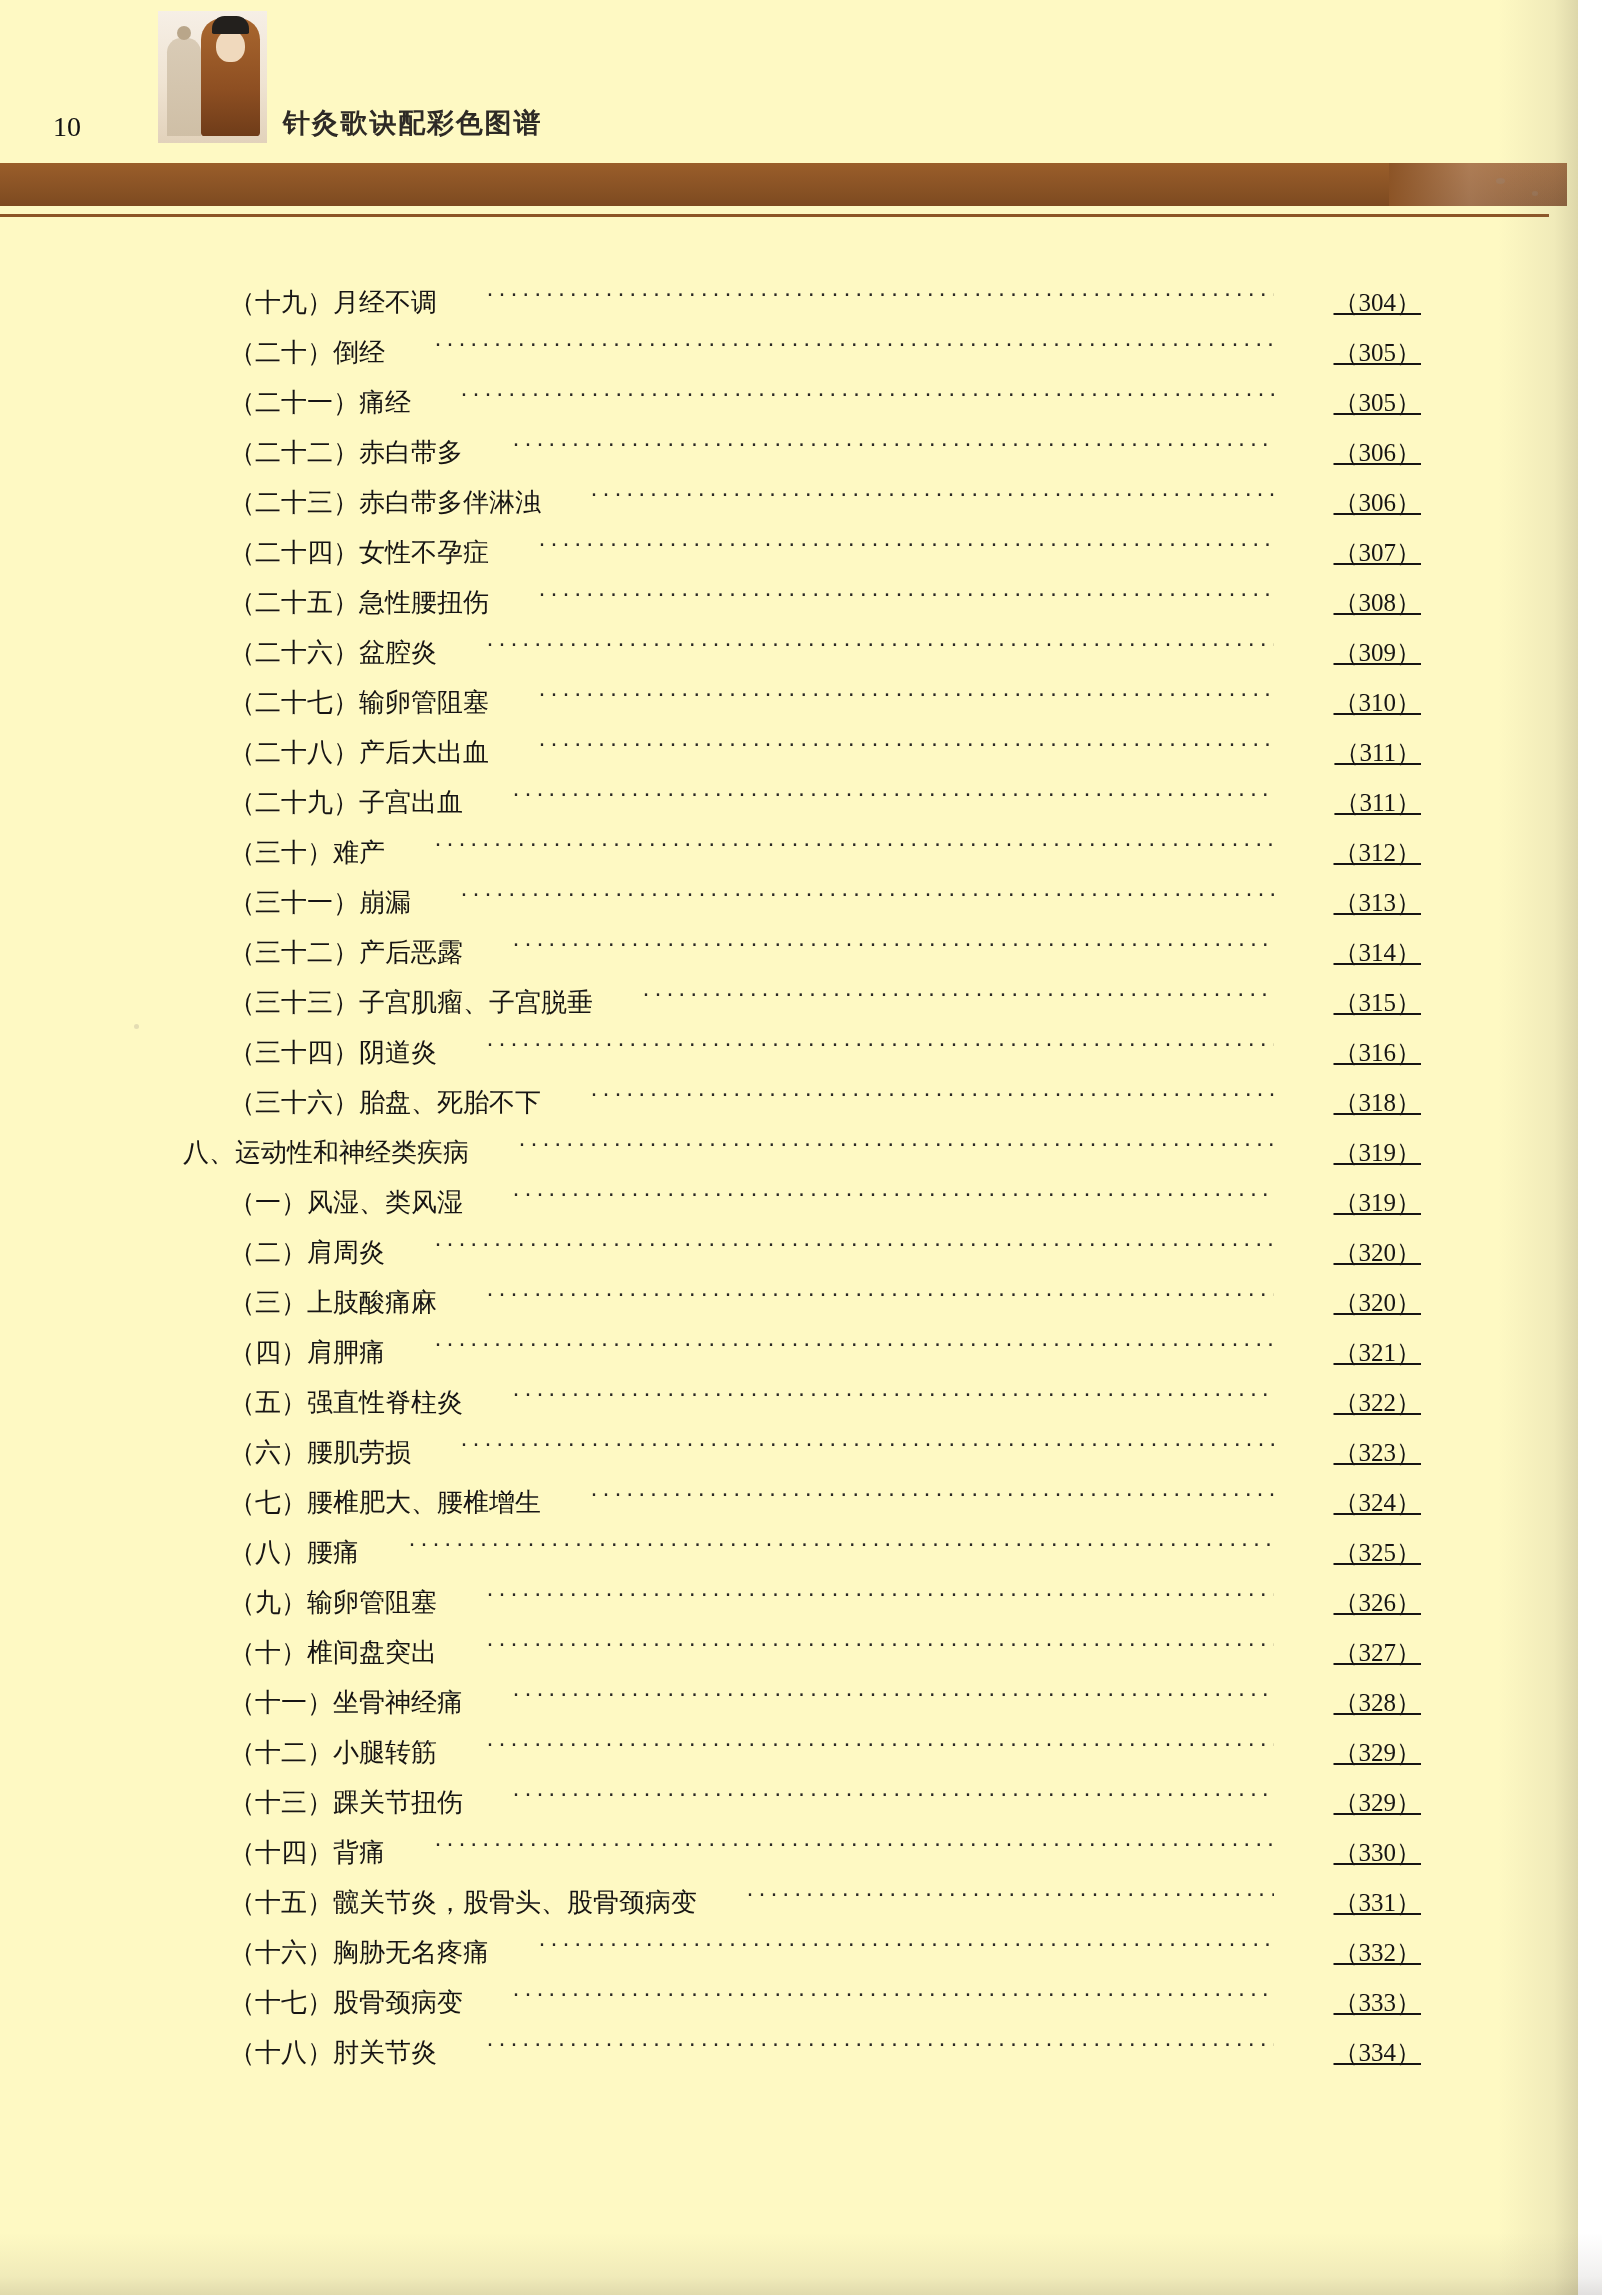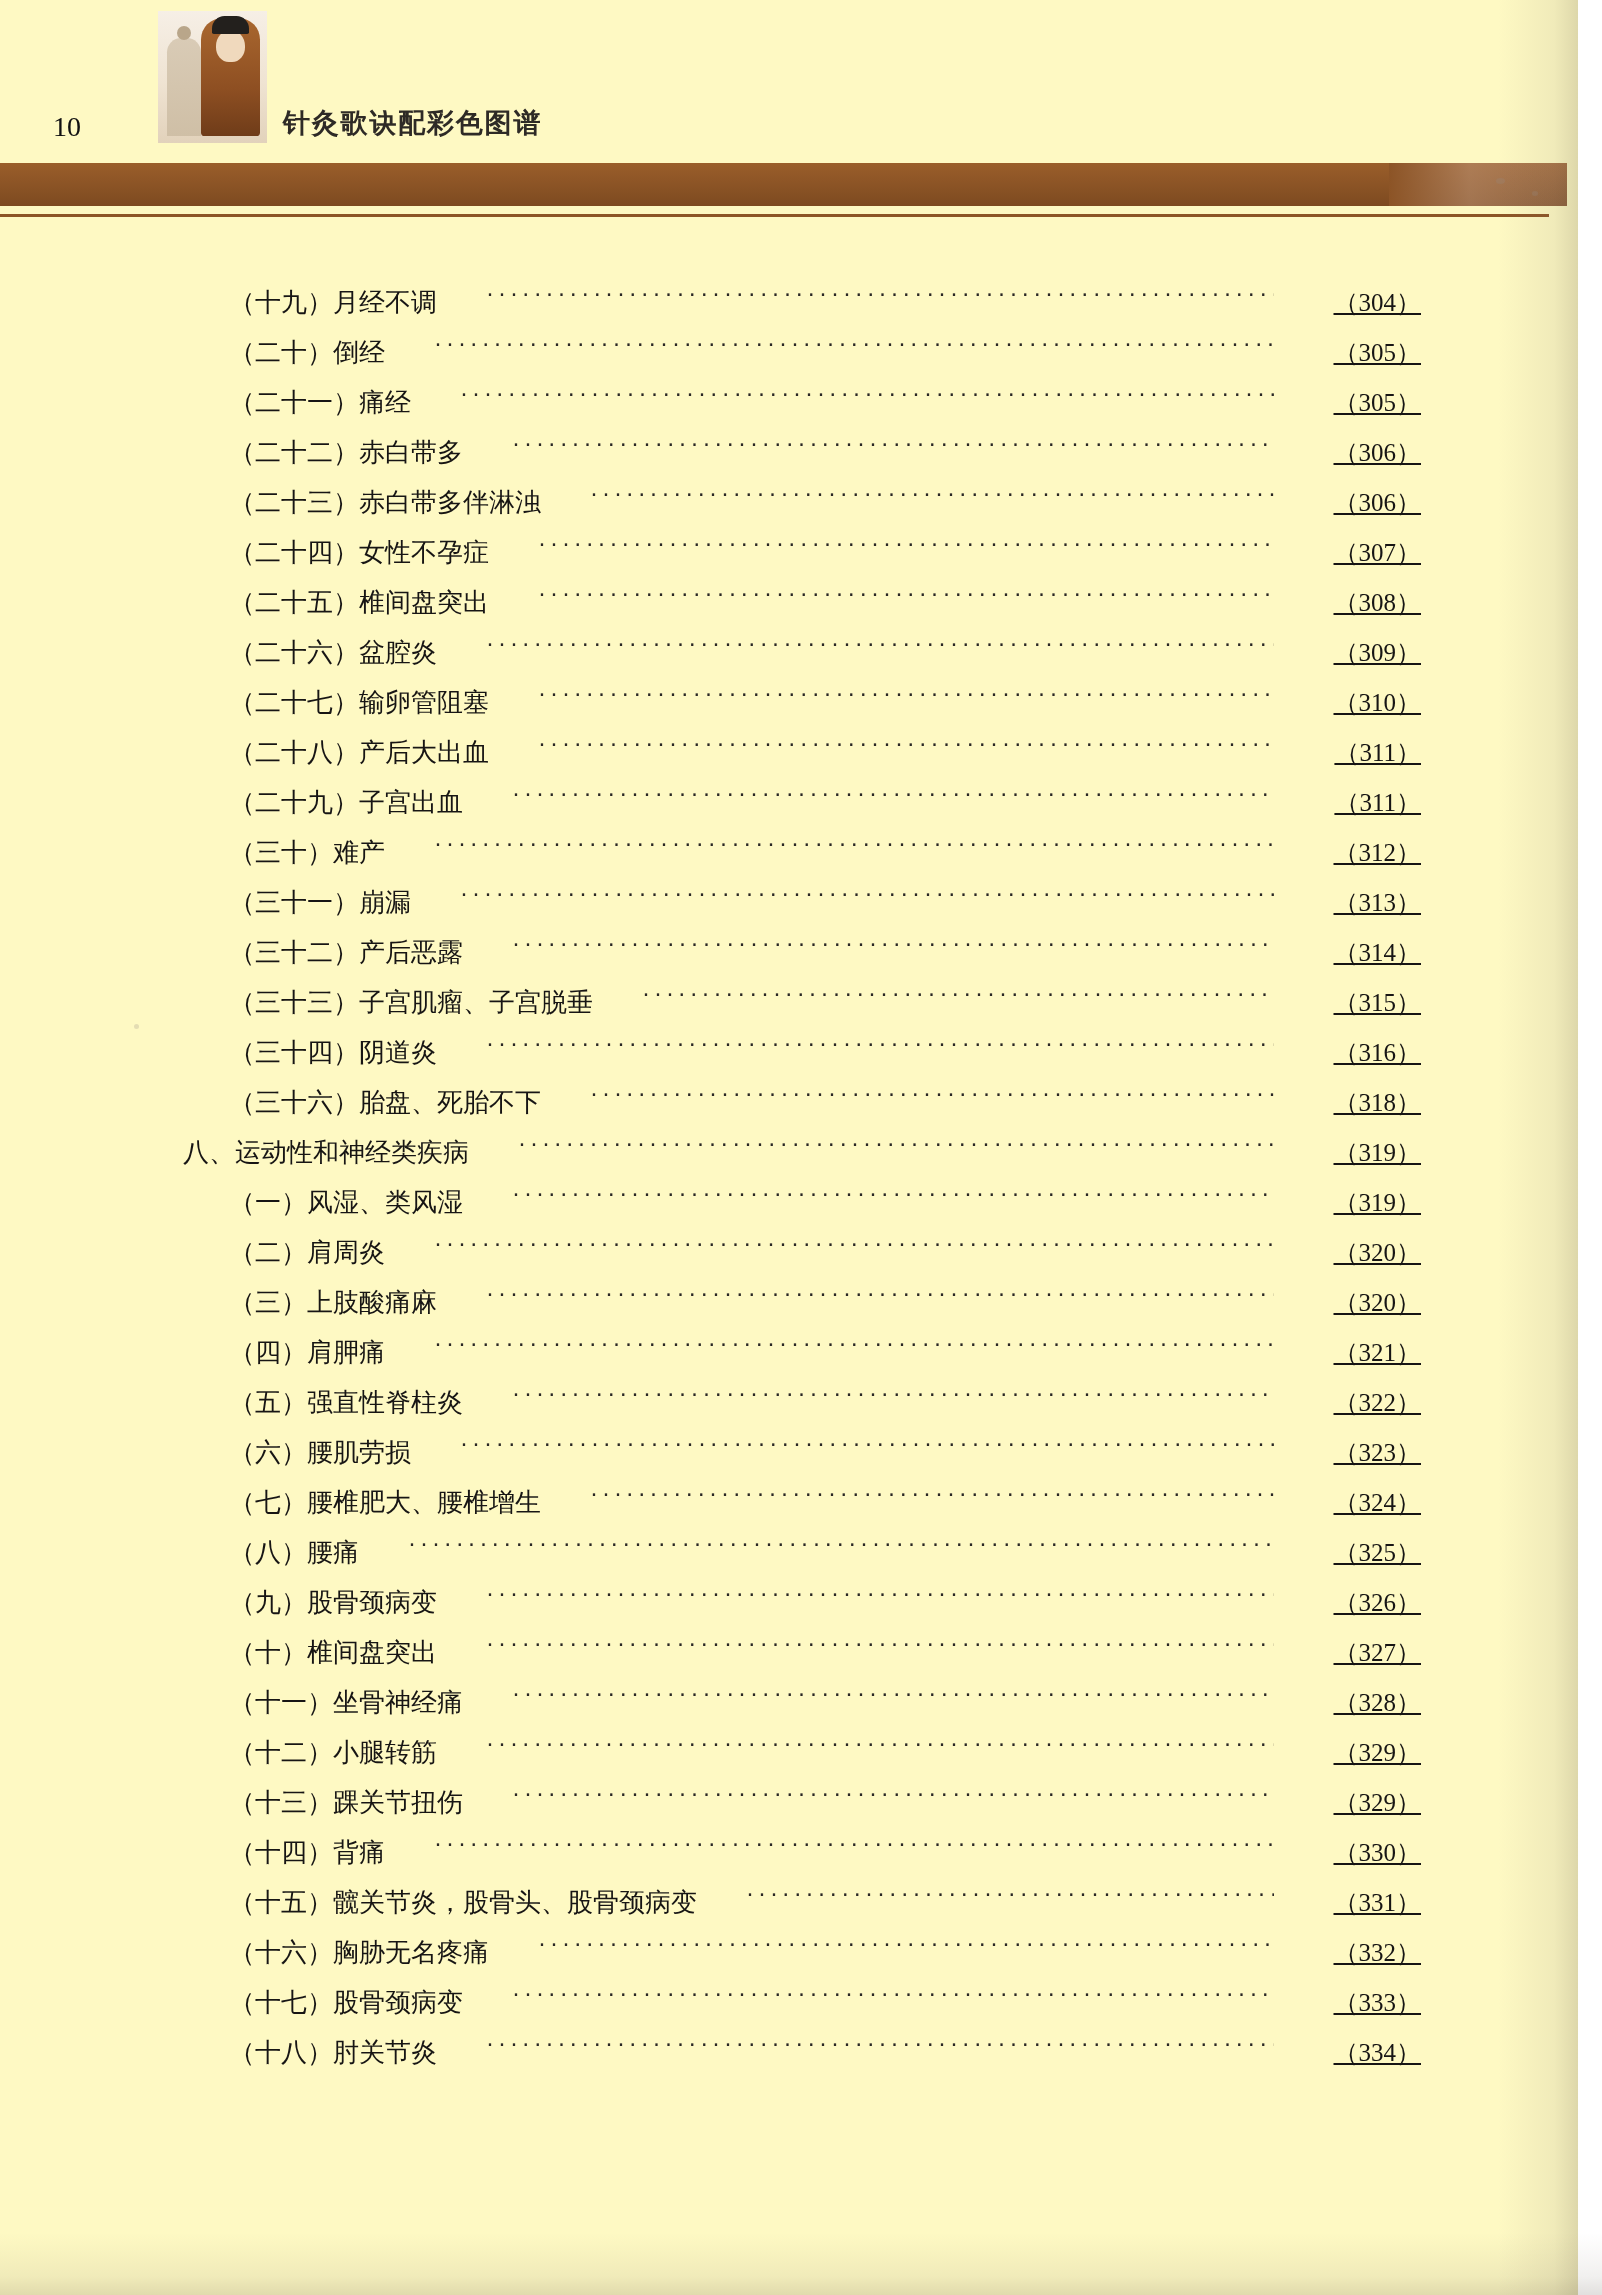--- a/index.html
+++ b/index.html
@@ -219,21 +219,21 @@
         <span class="toc-label">（二十三）赤白带多伴淋浊</span>
         <span class="toc-leader"></span>
         <span class="toc-page">（306）</span>
       </div>
       <div class="toc-row level-2">
         <span class="toc-label">（二十四）女性不孕症</span>
         <span class="toc-leader"></span>
         <span class="toc-page">（307）</span>
       </div>
       <div class="toc-row level-2">
-        <span class="toc-label">（二十五）椎间盘突出</span>
+        <span class="toc-label">（二十五）急性腰扭伤</span>
         <span class="toc-leader"></span>
         <span class="toc-page">（308）</span>
       </div>
       <div class="toc-row level-2">
         <span class="toc-label">（二十六）盆腔炎</span>
         <span class="toc-leader"></span>
         <span class="toc-page">（309）</span>
       </div>
       <div class="toc-row level-2">
         <span class="toc-label">（二十七）输卵管阻塞</span>
@@ -319,21 +319,21 @@
         <span class="toc-label">（七）腰椎肥大、腰椎增生</span>
         <span class="toc-leader"></span>
         <span class="toc-page">（324）</span>
       </div>
       <div class="toc-row level-2">
         <span class="toc-label">（八）腰痛</span>
         <span class="toc-leader"></span>
         <span class="toc-page">（325）</span>
       </div>
       <div class="toc-row level-2">
-        <span class="toc-label">（九）股骨颈病变</span>
+        <span class="toc-label">（九）输卵管阻塞</span>
         <span class="toc-leader"></span>
         <span class="toc-page">（326）</span>
       </div>
       <div class="toc-row level-2">
         <span class="toc-label">（十）椎间盘突出</span>
         <span class="toc-leader"></span>
         <span class="toc-page">（327）</span>
       </div>
       <div class="toc-row level-2">
         <span class="toc-label">（十一）坐骨神经痛</span>

